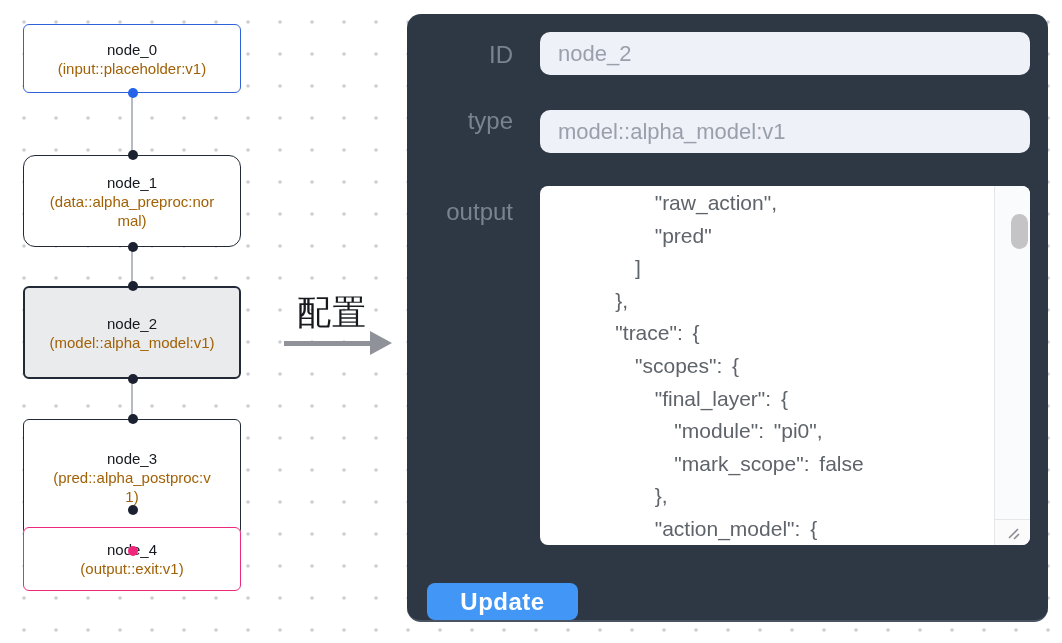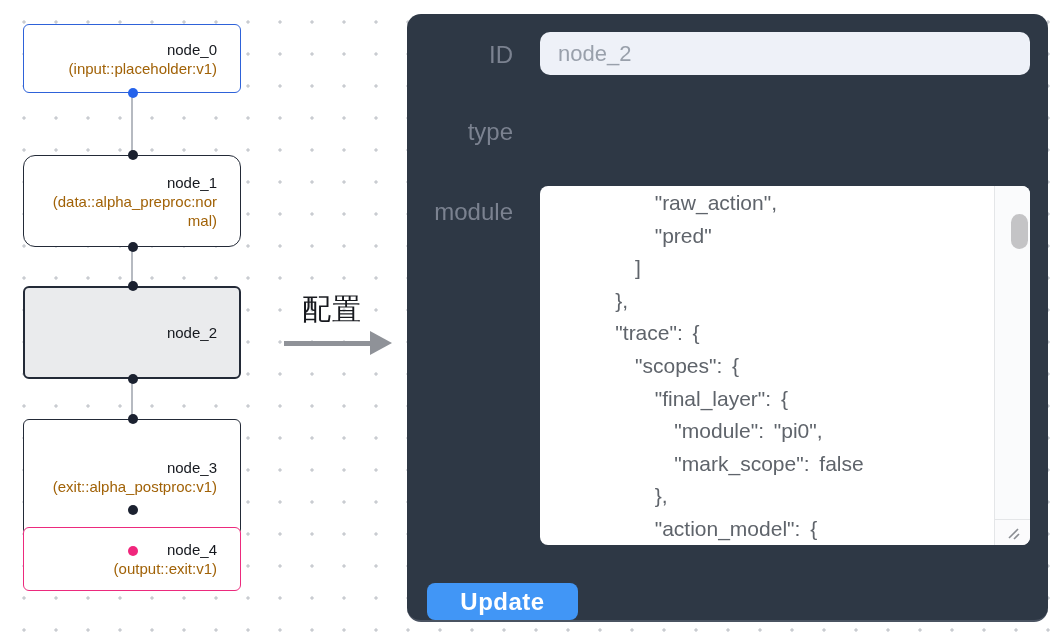--- a/index.html
+++ b/index.html
@@ -18,41 +18,41 @@
   .edge-line{
     position:absolute; left:131px; top:93px; width:2px; height:458px;
     background:#b6bac1;
   }
   .node{
     position:absolute; left:23px; width:218px;
     background:#ffffff; border:1.5px solid #232a37; border-radius:6px;
     display:flex; flex-direction:column; align-items:center; justify-content:center;
     text-align:center; cursor:pointer;
   }
-  .node-inner{ width:170px;text-align:right; }
+  .node-inner{ width:170px; }
   .node-title{ font-size:15px; line-height:19px; font-weight:500; color:#15181e; }
   .node-sub{ font-size:15px; line-height:19px; font-weight:500; color:#a16207;
              word-break:break-all; }
   .n0{ top:24px; height:69px; border-color:#2e62d9; }
   .n1{ top:155px; height:92px;border-radius:12px; }
   .n2{ top:286px; height:93px; background:#eaebed; border-width:2.5px; }
   .n3{ top:419px; height:116px; }
   .n4{ top:527px; height:64px; border-color:#ec2a7d; }
 
   .port{
     position:absolute; left:128px; width:10px; height:10px; border-radius:50%;
     background:#1b2130; cursor:crosshair;
   }
   .port-blue{ background:#2563eb; }
   .port-pink{ background:#f0267c; }
 
   
   .transition-label{
     position:absolute; left:288px; top:290px; width:88px; text-align:center;
-    font-size:29px; font-weight:500; color:#17191e; letter-spacing:1px;
+    font-size:34px; font-weight:500; color:#17191e; letter-spacing:1px;
   }
   .arrow-shaft{
     position:absolute; left:284px; top:341px; width:88px; height:5px; background:#8f9298;
   }
   .arrow-head{
     position:absolute; left:370px; top:331px; width:0; height:0;
     border-left:22px solid #8f9298; border-top:12px solid transparent;
     border-bottom:12px solid transparent;
   }
 
@@ -60,21 +60,21 @@
   .panel{
     position:absolute; left:407px; top:14px; width:641px; height:608px;
     background:#2e3845; border-radius:14px; overflow:hidden;
     border-bottom:2px solid #4a5361;
   }
   .field-label{
     position:absolute; left:0; width:106px; text-align:right;
     font-size:24px; color:#7b8290;
   }
   .lbl-id{ top:27px; }
-  .lbl-type{ top:104px; }
+  .lbl-type{ top:93px; }
   .lbl-config{ top:184px; }
   .field-input{
     position:absolute; left:133px; width:490px; height:43px;
     background:#eef1f8; border:none; border-radius:10px; outline:none;
     font-family:"Liberation Sans","DejaVu Sans",sans-serif;
     font-size:22px; color:#99a0ab; padding:0 18px;
   }
   .inp-id{ top:18px; }
   .inp-type{ top:96px; }
 
@@ -125,26 +125,27 @@
   </div>
   <div class="node n1">
     <div class="node-inner">
       <div class="node-title">node_1</div>
       <div class="node-sub">(data::alpha_preproc:normal)</div>
     </div>
   </div>
   <div class="node n2">
     <div class="node-inner">
       <div class="node-title">node_2</div>
+      <div class="node-sub">(model::alpha_model:v1)</div>
     </div>
   </div>
   <div class="node n3">
     <div class="node-inner">
       <div class="node-title">node_3</div>
-      <div class="node-sub">(exit::alpha_postproc:v1)</div>
+      <div class="node-sub">(pred::alpha_postproc:v1)</div>
     </div>
   </div>
   <div class="node n4">
     <div class="node-inner">
       <div class="node-title">node_4</div>
       <div class="node-sub">(output::exit:v1)</div>
     </div>
   </div>
 
   <span class="port port-blue" style="top:88px"></span>
@@ -159,22 +160,23 @@
   <div class="transition-label">配置</div>
   <div class="arrow-shaft"></div>
   <div class="arrow-head"></div>
 
   <div class="panel">
 
     <div class="field-label lbl-id">ID</div>
     <input class="field-input inp-id" type="text" value="node_2" style="">
 
     <div class="field-label lbl-type">type</div>
-
-    <div class="field-label lbl-config">module</div>
+    <input class="field-input inp-type" type="text" value="model::alpha_model:v1" style="">
+
+    <div class="field-label lbl-config">output</div>
 
     <div class="config-box">
       <div class="config-text">        "raw_action",
         "pred"
       ]
     },
     "trace": {
       "scopes": {
         "final_layer": {
           "module": "pi0",

